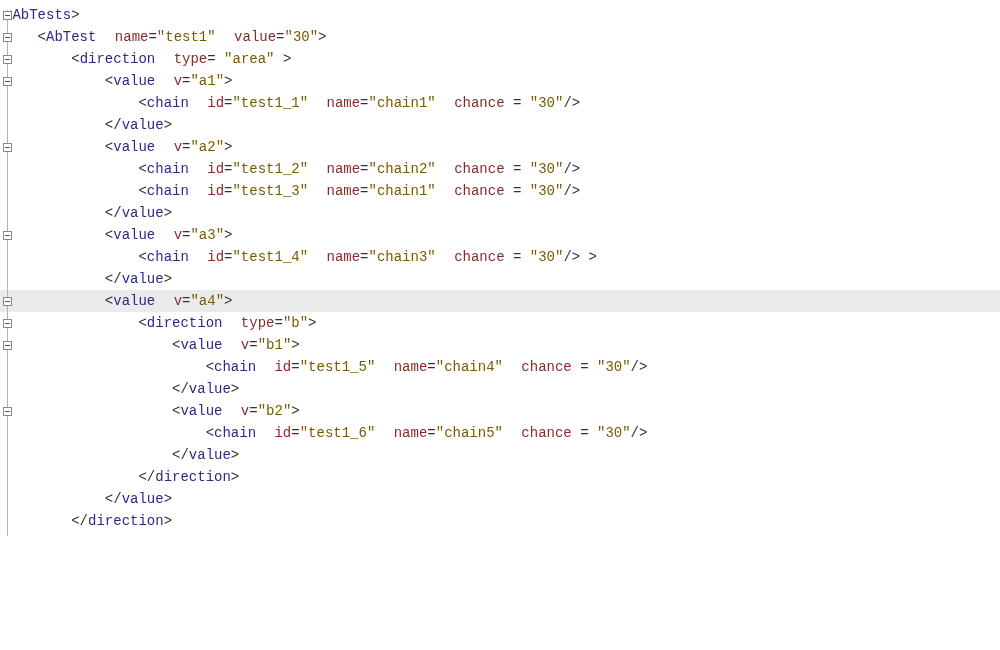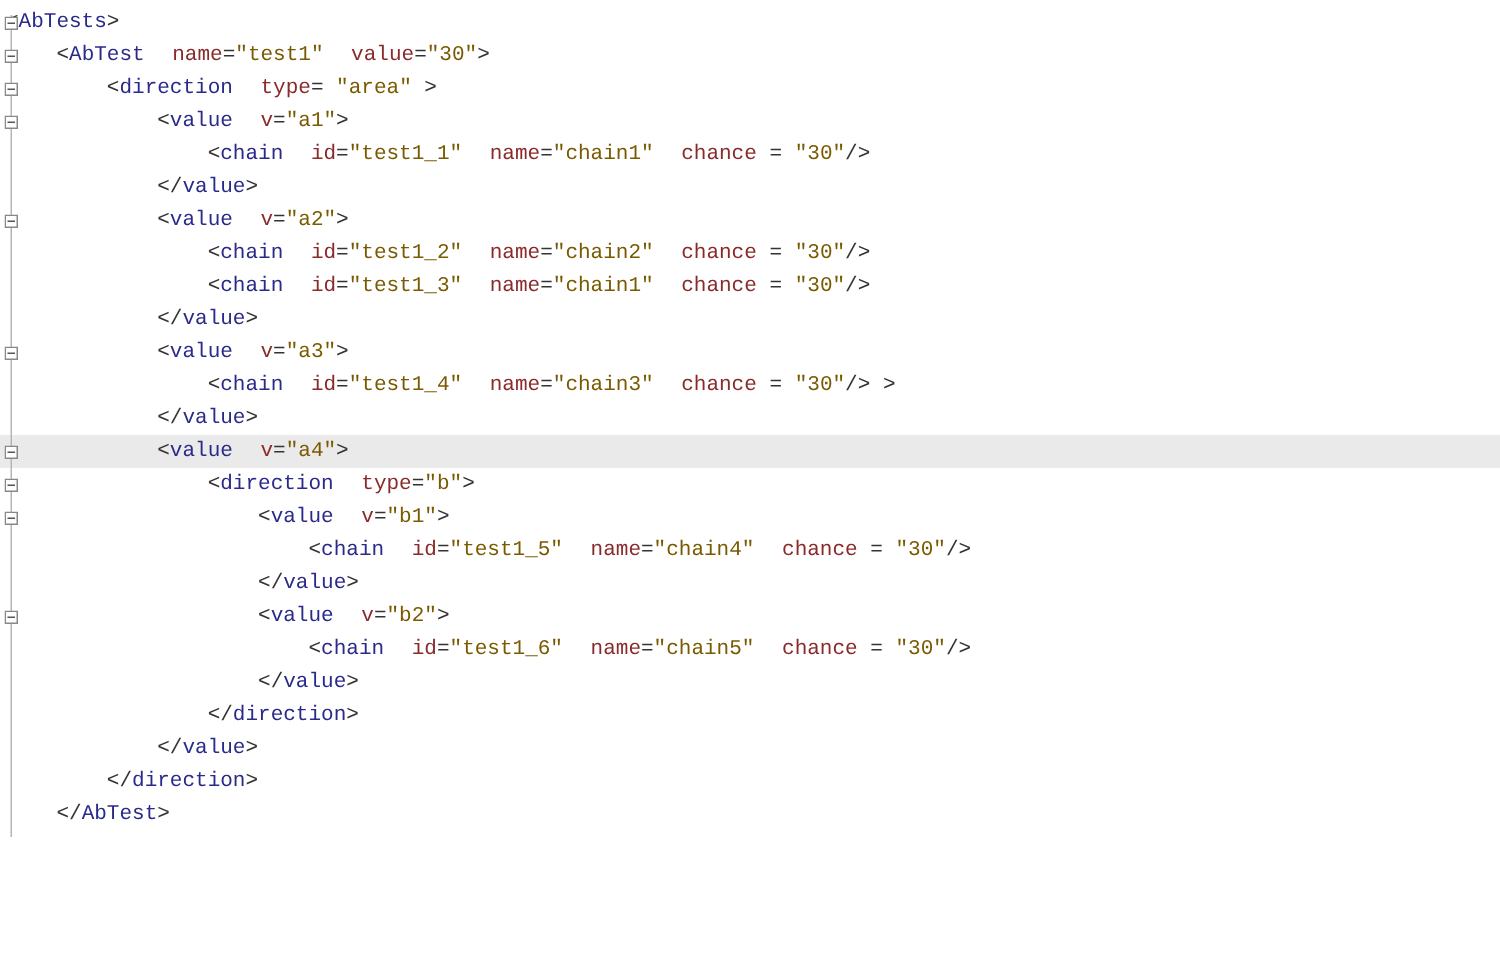--- a/index.html
+++ b/index.html
@@ -147,15 +147,14 @@
       <div class="line">                <span class="t-pun">&lt;</span><span class="t-tag">direction</span><span class="t-pun"> </span><span class="t-attr">type</span><span class="t-pun">=</span><span class="t-val">"b"</span><span class="t-pun">&gt;</span></div>
       <div class="line">                    <span class="t-pun">&lt;</span><span class="t-tag">value</span><span class="t-pun"> </span><span class="t-attr">v</span><span class="t-pun">=</span><span class="t-val">"b1"</span><span class="t-pun">&gt;</span></div>
       <div class="line">                        <span class="t-pun">&lt;</span><span class="t-tag">chain</span><span class="t-pun"> </span><span class="t-attr">id</span><span class="t-pun">=</span><span class="t-val">"test1_5"</span><span class="t-pun"> </span><span class="t-attr">name</span><span class="t-pun">=</span><span class="t-val">"chain4"</span><span class="t-pun"> </span><span class="t-attr">chance</span><span class="t-pun"> = </span><span class="t-val">"30"</span><span class="t-pun">/&gt;</span></div>
       <div class="line">                    <span class="t-pun">&lt;/</span><span class="t-tag">value</span><span class="t-pun">&gt;</span></div>
       <div class="line">                    <span class="t-pun">&lt;</span><span class="t-tag">value</span><span class="t-pun"> </span><span class="t-attr">v</span><span class="t-pun">=</span><span class="t-val">"b2"</span><span class="t-pun">&gt;</span></div>
       <div class="line">                        <span class="t-pun">&lt;</span><span class="t-tag">chain</span><span class="t-pun"> </span><span class="t-attr">id</span><span class="t-pun">=</span><span class="t-val">"test1_6"</span><span class="t-pun"> </span><span class="t-attr">name</span><span class="t-pun">=</span><span class="t-val">"chain5"</span><span class="t-pun"> </span><span class="t-attr">chance</span><span class="t-pun"> = </span><span class="t-val">"30"</span><span class="t-pun">/&gt;</span></div>
       <div class="line">                    <span class="t-pun">&lt;/</span><span class="t-tag">value</span><span class="t-pun">&gt;</span></div>
       <div class="line">                <span class="t-pun">&lt;/</span><span class="t-tag">direction</span><span class="t-pun">&gt;</span></div>
       <div class="line">            <span class="t-pun">&lt;/</span><span class="t-tag">value</span><span class="t-pun">&gt;</span></div>
       <div class="line">        <span class="t-pun">&lt;/</span><span class="t-tag">direction</span><span class="t-pun">&gt;</span></div>
-      <div class="line">    <span class="t-pun">&lt;/</span><span class="t-tag">AbTest</span><span class="t-pun">&gt;</span></div>
     </div>
 </div>
 
 </body></html>

